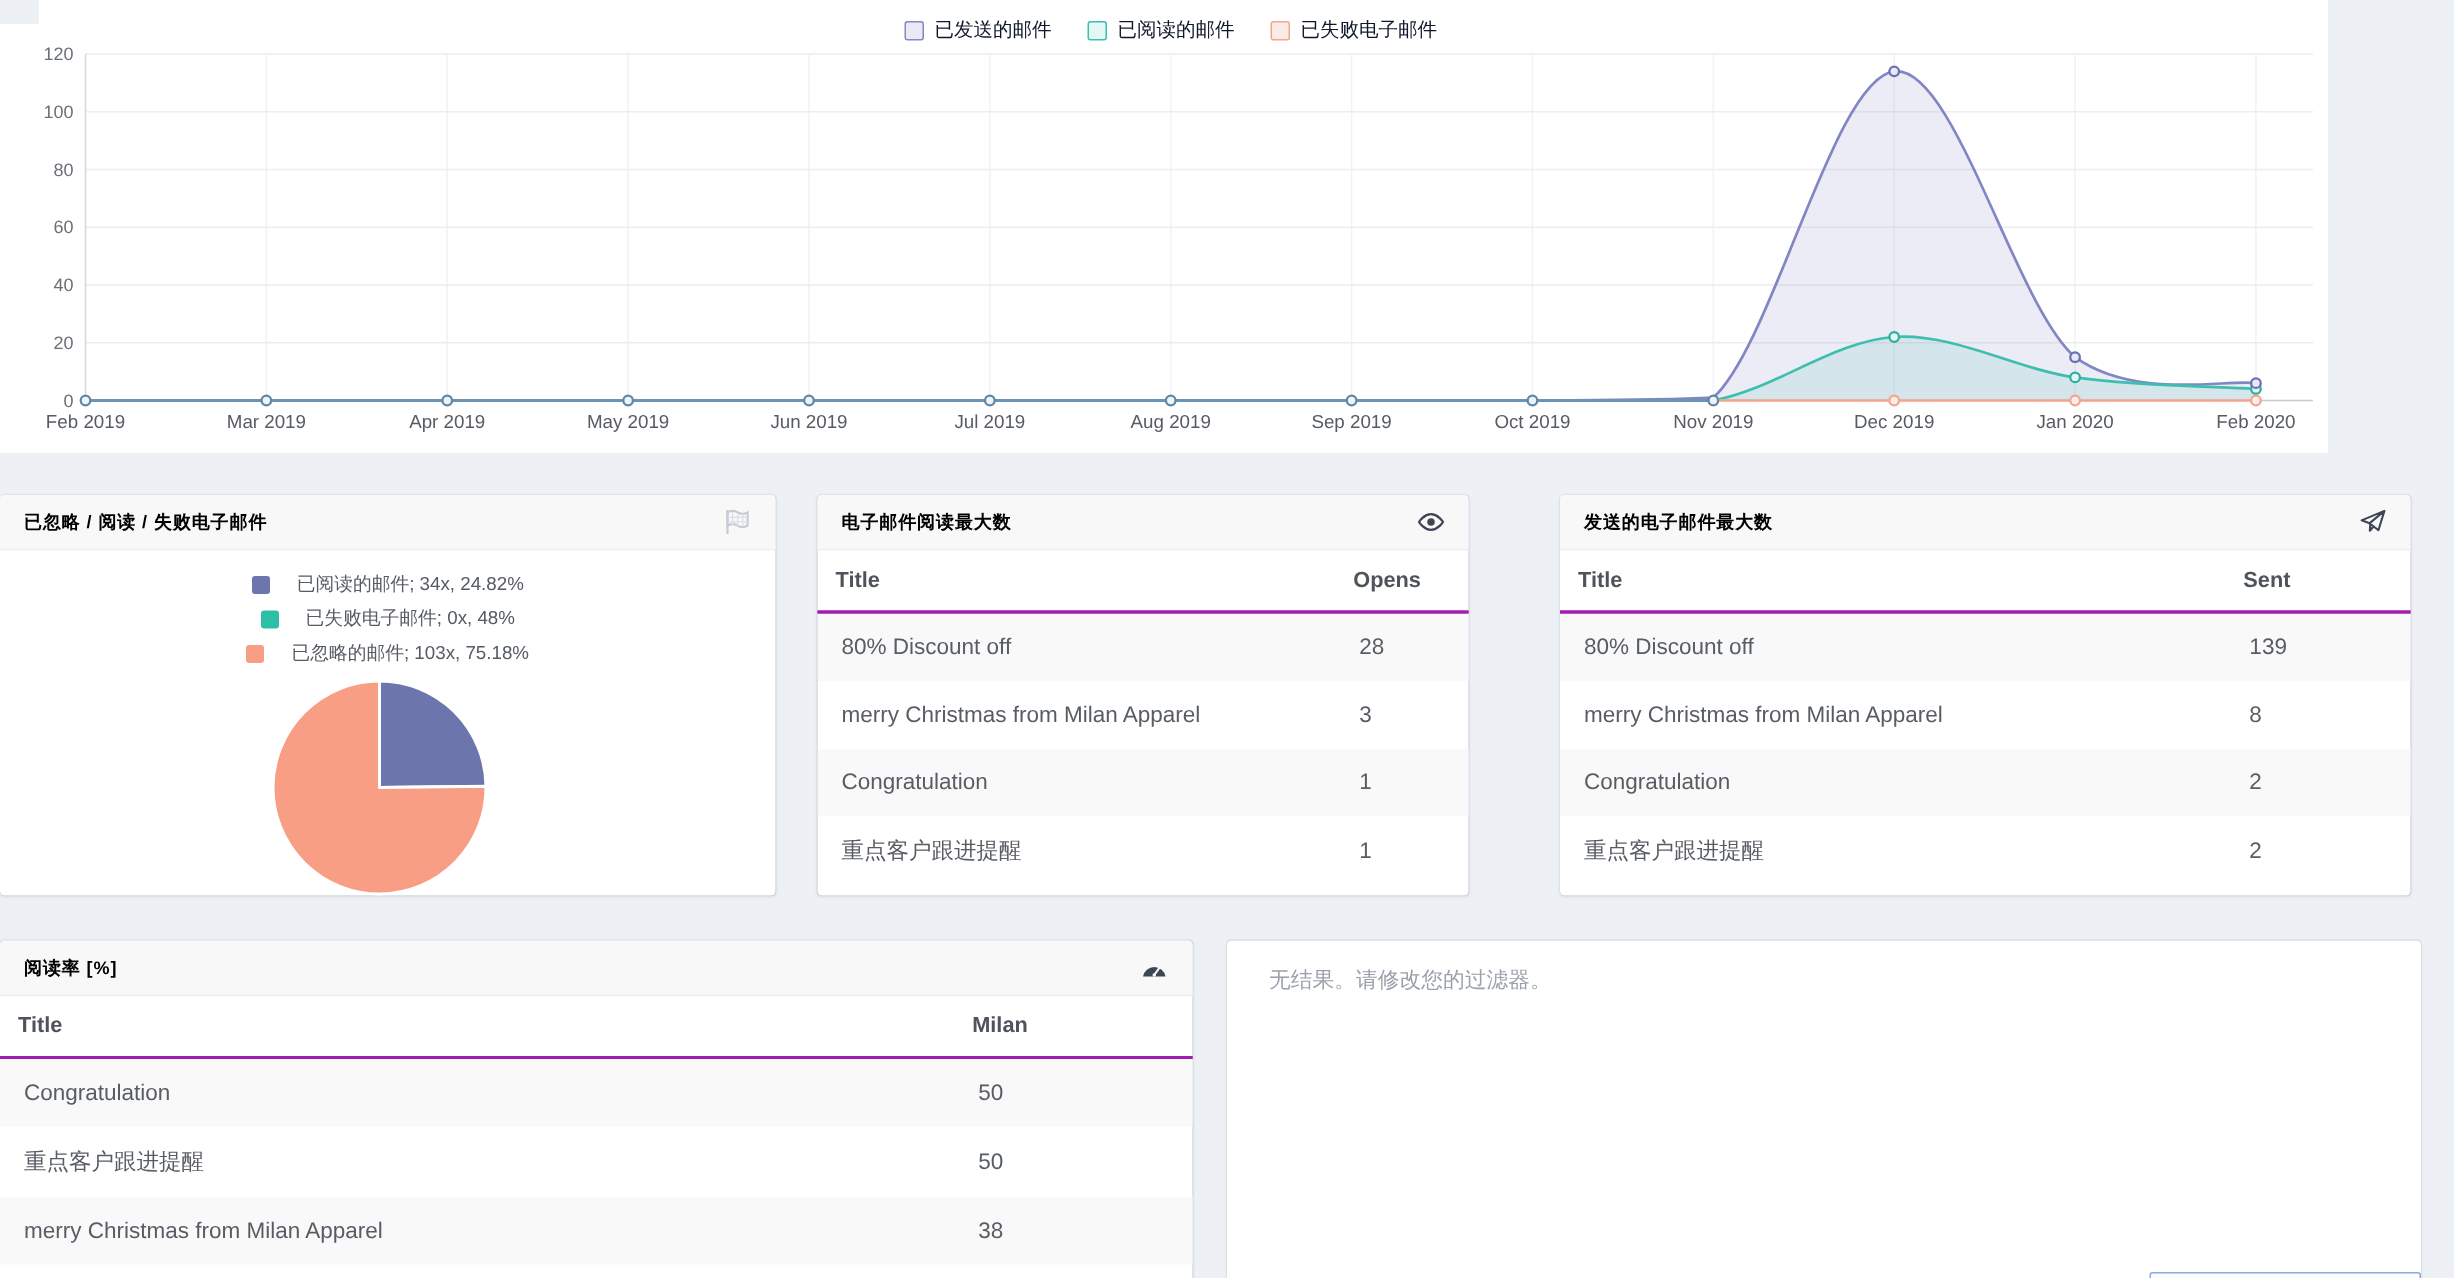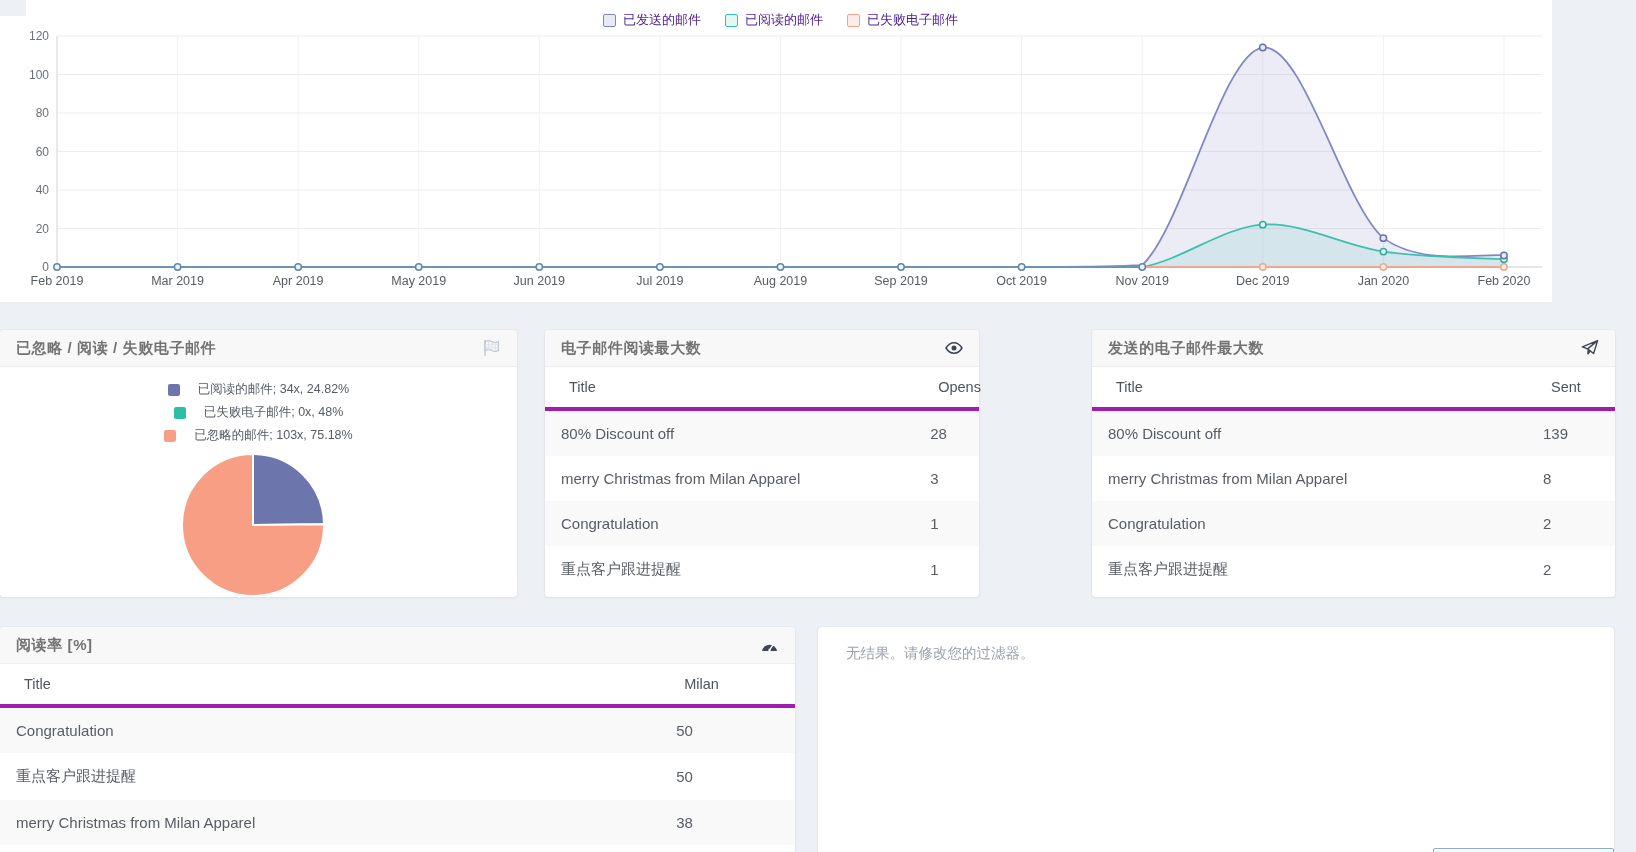--- a/index.html
+++ b/index.html
@@ -6,54 +6,54 @@
   body{
     width:1636px;height:852px;overflow:hidden;position:relative;
     background:#edf0f5;font-family:"Liberation Sans",sans-serif;
   }
   
   .top-chart-card{position:absolute;left:0;top:0;width:1552px;height:302px;background:#fff}
   .corner-notch{position:absolute;left:0;top:0;width:26px;height:16px;background:#edf0f5;z-index:4}
   .chart-legend{
     position:absolute;left:57px;top:11px;width:1447px;display:flex;justify-content:center;gap:24px;z-index:3
   }
-  .legend-item{display:flex;align-items:center;gap:7px;font-size:13px;color:#4c1d95;cursor:pointer}
+  .legend-item{display:flex;align-items:center;gap:7px;font-size:13px;color:#0f172a;cursor:pointer}
   .legend-chip{width:13px;height:13px;border-radius:2px;border:1.5px solid;box-sizing:border-box}
   #line-chart{position:absolute;left:0;top:0}
   #line-chart text.yt{font-size:12px;fill:#6b7078;font-family:"Liberation Sans",sans-serif}
   #line-chart text.xt{font-size:12.5px;fill:#575c63;font-family:"Liberation Sans",sans-serif}
   
   .card{position:absolute;background:#fff;border-radius:3px;
         box-shadow:0 0 1px rgba(40,50,70,.25),0 1px 3px rgba(40,50,70,.06)}
   .card-header{
     display:flex;justify-content:space-between;align-items:center;height:37px;
     padding:0 16px;background:#f8f8f9;border-bottom:1px solid #ececee;border-radius:3px 3px 0 0;
     box-sizing:border-box
   }
-  .card-title{font-size:15px;font-weight:bold;color:#737373;letter-spacing:.6px}
+  .card-title{font-size:12px;font-weight:bold;color:#000000;letter-spacing:.6px}
   .hdr-icon{display:flex;align-items:center}
   
   table.data-table{width:100%;border-collapse:collapse;font-size:15px;color:#585d64;table-layout:fixed}
   table.data-table th{
-    font-weight:normal;color:#4e535c;text-align:left;padding:12px 24px;font-size:14.5px;
-    border-bottom:4px solid #a21caf
+    font-weight:bold;color:#4e535c;text-align:left;padding:12px 12px;font-size:14.5px;
+    border-bottom:2px solid #a21caf
   }
   table.data-table td{padding:14px 16px;overflow:hidden;white-space:nowrap;text-overflow:ellipsis}
   table.data-table tbody tr:nth-child(odd){background:#f9f9fa}
   
   .pie-card{left:0;top:330px;width:517px;height:267px}
   .pie-legend{
     margin:14px auto 0;max-width:345px;display:flex;flex-wrap:wrap;justify-content:center;
     column-gap:14px;row-gap:6px
   }
   .pie-legend-item{display:flex;align-items:center;gap:18px;font-size:12.5px;color:#565b64}
   .pie-chip{width:12px;height:12px;border-radius:2px}
   
   .opens-card{left:545px;top:330px;width:434px;height:267px}
-  .sent-card{left:1092px;top:330px;width:523px;height:267px}
+  .sent-card{left:1040px;top:330px;width:567px;height:267px}
   .ratio-card{left:0;top:627px;width:795px;height:240px}
   .failed-card{left:818px;top:627px;width:796px;height:240px}
   .empty-message{padding:17px 28px;font-size:14.5px;color:#9ba1ac}
   
   .corner-popup{
     position:absolute;left:1433px;top:848px;width:181px;height:30px;z-index:6;
     background:#fafcff;border:1px solid #85add8;border-radius:2px;box-sizing:border-box
   }
 </style>
 </head>

